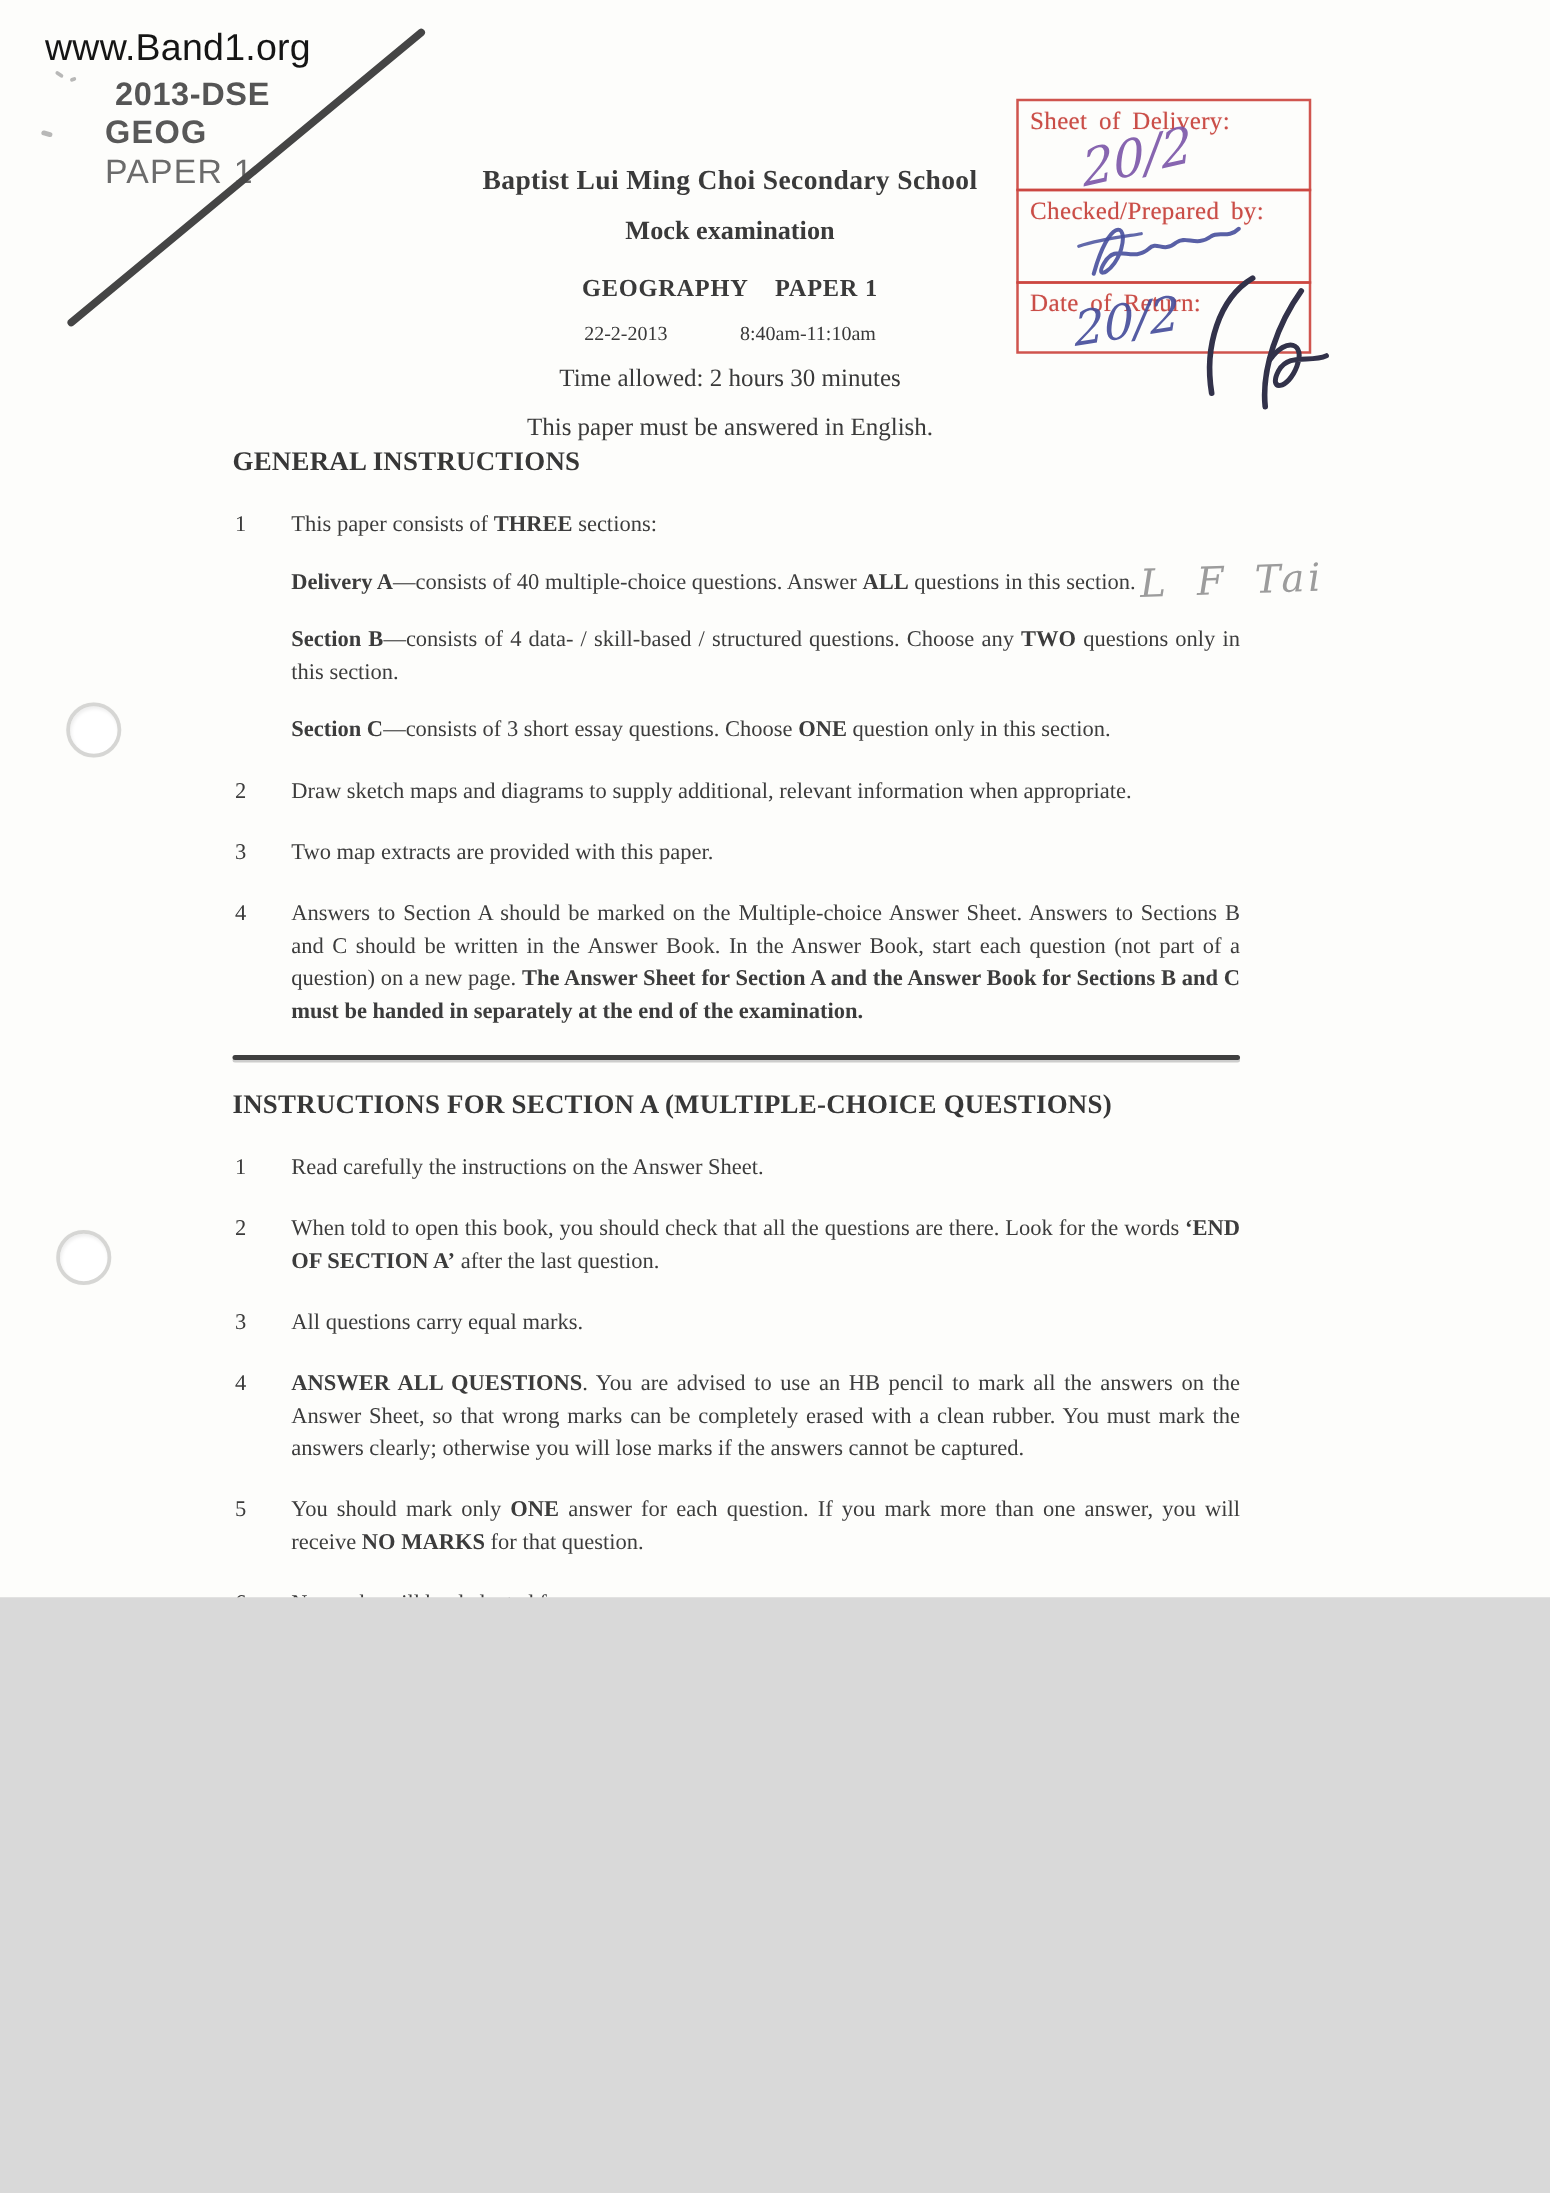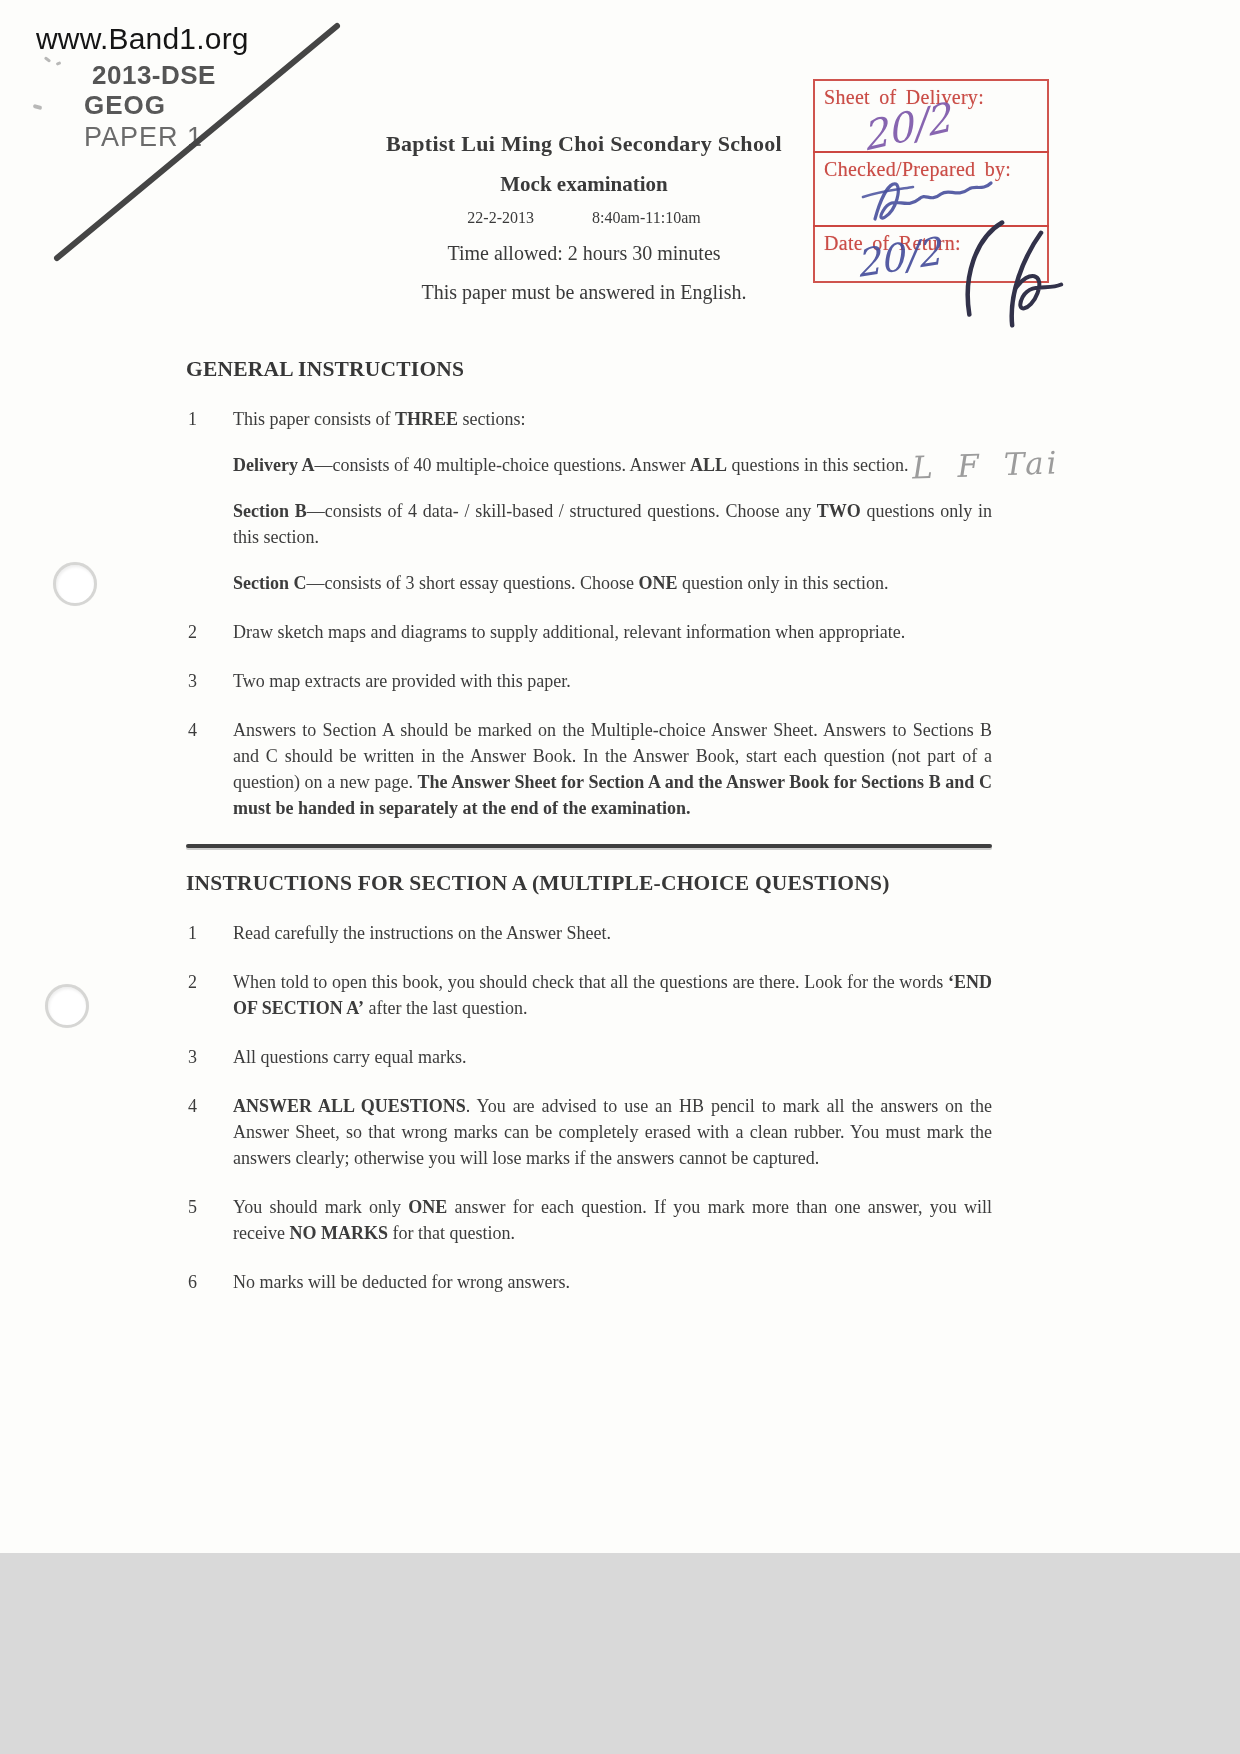--- a/index.html
+++ b/index.html
@@ -1,17 +1,17 @@
 <!DOCTYPE html>
 <html><head>
 <meta charset="utf-8">
 <style>
   html,body { margin:0; padding:0; background:#d9d9d9; }
   .page {
-    position:relative; width:1240px; height:1553px; margin:0 auto;
+    position:relative; width:1240px; height:1278px; margin:0 auto;
     background:#fdfdfb; overflow:hidden;
     font-family:"Liberation Serif", serif; color:#3c3c3c;
   }
 
   
   .watermark {
     position:absolute; left:36px; top:22px;
     font-family:"Liberation Sans", sans-serif;
     font-size:30px; color:#151515; letter-spacing:0.2px;
   }
@@ -36,21 +36,21 @@
   .hw { position:absolute; font-family:"DejaVu Serif", serif; font-style:italic; }
   .hw-delivery { left:52px; top:24px; font-size:40px; color:#7b55a8;
     transform:rotate(-13deg) skewX(-9deg); opacity:.9; }
   .hw-return { left:46px; top:156px; font-size:38px; color:#474f9c;
     transform:rotate(-9deg) skewX(-7deg); opacity:.92; }
   .sig-svg { position:absolute; }
 
   
   .header { position:absolute; left:184px; top:131px; width:800px; text-align:center; color:#3a3a3a; }
   .h-school { font-size:22px; font-weight:bold; letter-spacing:0.3px; margin-bottom:15px; }
-  .h-exam   { font-size:21px; font-weight:bold; margin-bottom:12px; }
+  .h-exam   { font-size:21px; font-weight:bold; margin-bottom:24px; }
   .h-subject{ font-size:19.5px; font-weight:bold; white-space:pre; letter-spacing:0.6px; margin-bottom:16px; }
   .h-dt { display:flex; justify-content:center; gap:58px; font-size:16px; margin-bottom:15px; }
   .h-allowed { font-size:20px; margin-bottom:16px; }
   .h-lang { font-size:20px; }
 
   
   .content { position:absolute; left:186px; top:357px; width:806px; }
   .sec-heading { font-size:21.5px; font-weight:bold; color:#373737; letter-spacing:0.2px; margin:0 0 24px 0; }
   .item { position:relative; padding-left:47px; margin-bottom:23px;
     font-size:18px; line-height:26px; text-align:justify; }
@@ -114,20 +114,21 @@
     <g transform="rotate(9 70 60)">
       <path d="M44,10 C20,30 14,70 26,106" fill="none" stroke="#32324a" stroke-width="4.5" stroke-linecap="round"></path>
       <path d="M84,14 C70,42 62,80 70,110" fill="none" stroke="#32324a" stroke-width="4.5" stroke-linecap="round"></path>
       <path d="M68,72 C78,52 94,54 90,74 C86,94 70,98 76,80 C82,64 100,70 112,62" fill="none" stroke="#32324a" stroke-width="4" stroke-linecap="round"></path>
     </g>
   </svg>
 
   <div class="header">
     <div class="h-school">Baptist Lui Ming Choi Secondary School</div>
     <div class="h-exam">Mock examination</div>
+    <div class="h-subject">GEOGRAPHY    PAPER 1</div>
     <div class="h-dt">
       <span>22-2-2013</span>
       <span>8:40am-11:10am</span>
     </div>
     <div class="h-allowed">Time allowed: 2 hours 30 minutes</div>
     <div class="h-lang">This paper must be answered in English.</div>
   </div>
 
   <div class="hw-name">L F Tai</div>
 

